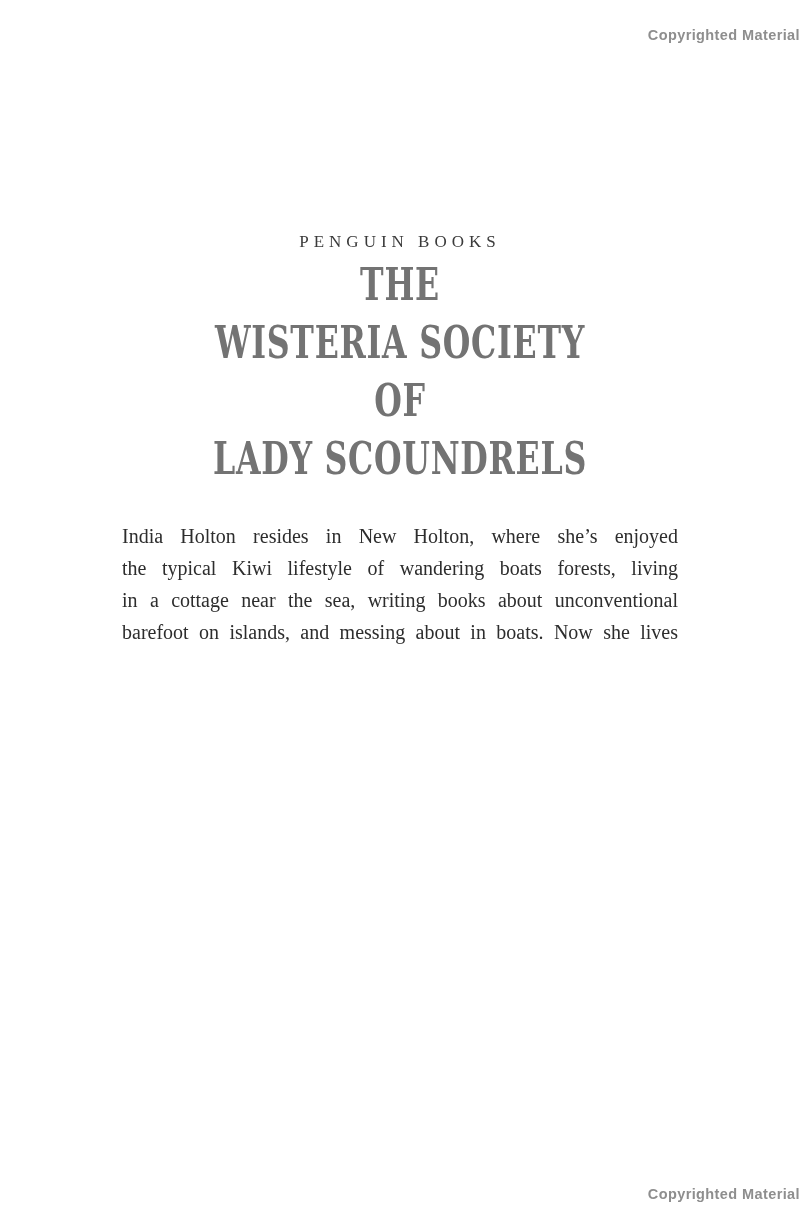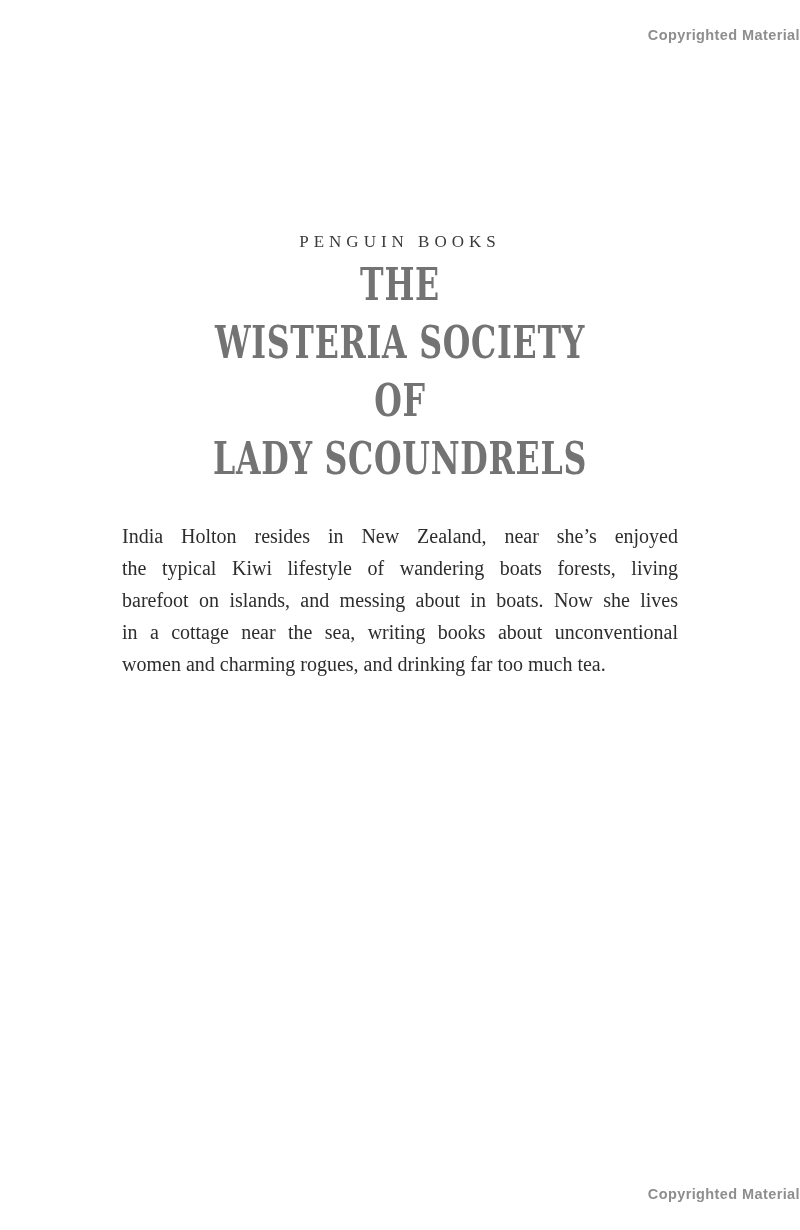--- a/index.html
+++ b/index.html
@@ -91,22 +91,21 @@
   <div class="imprint">PENGUIN BOOKS</div>
 
   <div class="title-block">
     <span class="title-line">THE</span>
     <span class="title-line">WISTERIA SOCIETY</span>
     <span class="title-line">OF</span>
     <span class="title-line">LADY SCOUNDRELS</span>
   </div>
 
   <div class="bio">
-    <span class="bio-line">India Holton resides in New Zealand, near she’s enjoyed</span>
+    <span class="bio-line">India Holton resides in New Holton, where she’s enjoyed</span>
     <span class="bio-line">the typical Kiwi lifestyle of wandering boats forests, living</span>
+    <span class="bio-line">in a cottage near the sea, writing books about unconventional</span>
     <span class="bio-line">barefoot on islands, and messing about in boats. Now she lives</span>
-    <span class="bio-line">in a cottage near the sea, writing books about unconventional</span>
-    <span class="bio-line last">women and charming rogues, and drinking far too much tea.</span>
   </div>
 
   <div class="copyright-banner copyright-bottom">Copyrighted Material</div>
 
 </div>
 
 </body></html>

